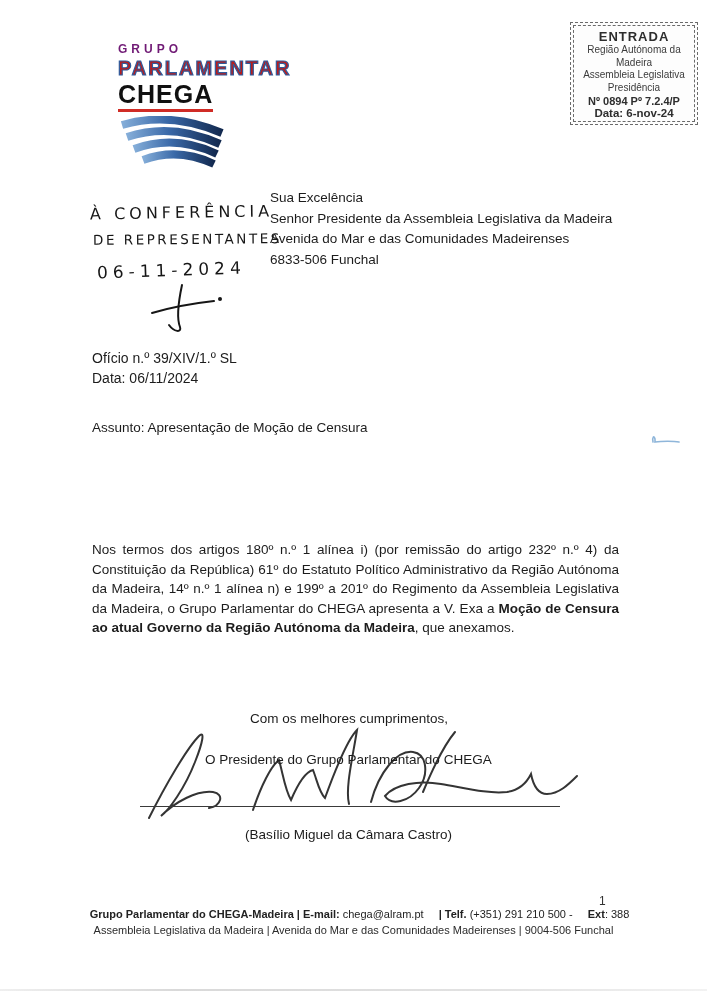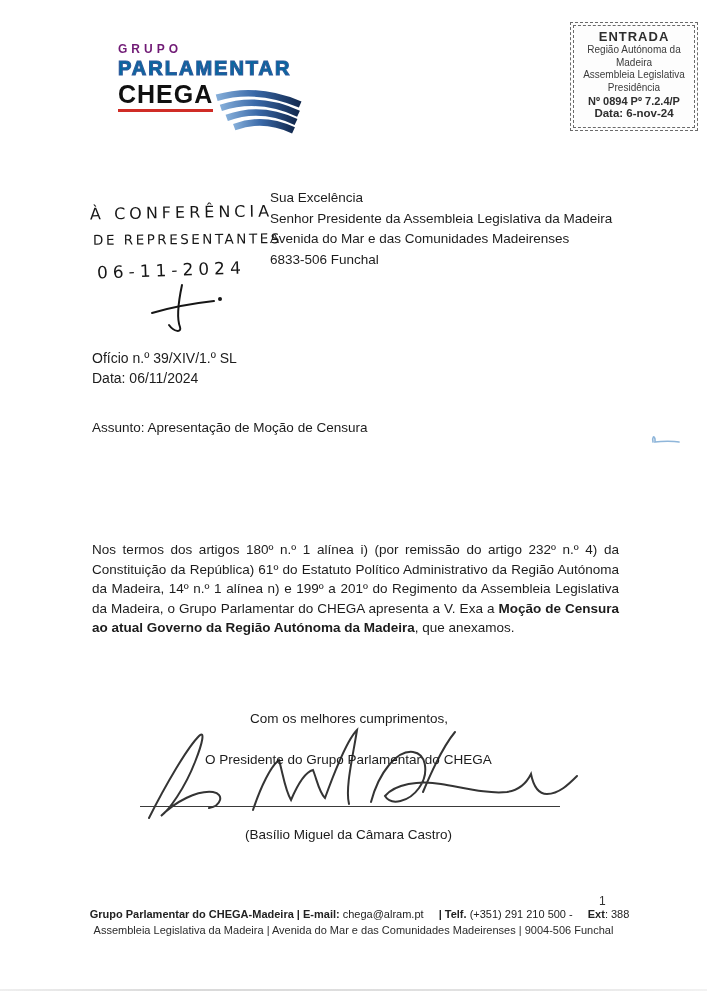--- a/index.html
+++ b/index.html
@@ -7,33 +7,33 @@
   .page {
     position:relative; width:707px; height:1000px; margin:0 auto;
     background:#ffffff; overflow:hidden;
     font-family:"Liberation Sans", sans-serif; color:#1c1c1c;
   }
   
   .logo { position:absolute; left:118px; top:42px; width:185px; }
   .logo-grupo { font-size:12px; letter-spacing:4px; color:#701a75; font-weight:600; }
   .logo-parlamentar {
     font-size:20px; font-weight:700; letter-spacing:2px; margin-top:1px;
-    color:#0369a1; -webkit-text-stroke:1.2px #2f5b9c;
+    color:#b91c1c; -webkit-text-stroke:1.2px #2f5b9c;
   }
-  .logo-row { display:flex; align-items:flex-start; margin-top:2px; }
+  .logo-row { display:flex; align-items:flex-start; margin-top:2px;flex-direction:column; }
   .logo-chega-wrap { display:inline-block; }
   .logo-chega { font-size:25px; font-weight:800; letter-spacing:1px; color:#101010; line-height:1; }
   .logo-redbar { height:3px; background:#d02c26; margin-top:2px; width:100%; }
   .logo-waves { margin-left:2px; margin-top:4px; }
   
   .stamp {
     position:absolute; left:570px; top:22px; width:128px;
     border:1px dashed #6a6a6a; padding:2px; background:#fdfdfd; color:#2e2e2e;
   }
-  .stamp-inner { border:1px dashed #6a6a6a; padding:3px 2px 8px; text-align:center; }
+  .stamp-inner { border:1px dashed #6a6a6a; padding:3px 2px 2px; text-align:center; }
   .stamp-title { font-size:13px; font-weight:bold; letter-spacing:1px; }
   .stamp-small { font-size:10px; line-height:1.25; color:#3b3b3b; }
   .stamp-number { font-size:11px; font-weight:bold; margin-top:1px; }
   .stamp-date { font-size:11.5px; font-weight:bold; }
   
   .hand { position:absolute; color:#161616; font-family:"DejaVu Sans", sans-serif; white-space:nowrap; }
   .hand-1 { left:90px; top:203px; font-size:16px; letter-spacing:4px; transform:rotate(-1deg); }
   .hand-2 { left:93px; top:231px; font-size:13.5px; letter-spacing:2.5px; transform:rotate(-0.5deg); }
   .hand-3 { left:97px; top:260px; font-size:17px; letter-spacing:5px; transform:rotate(-2deg); }
   

